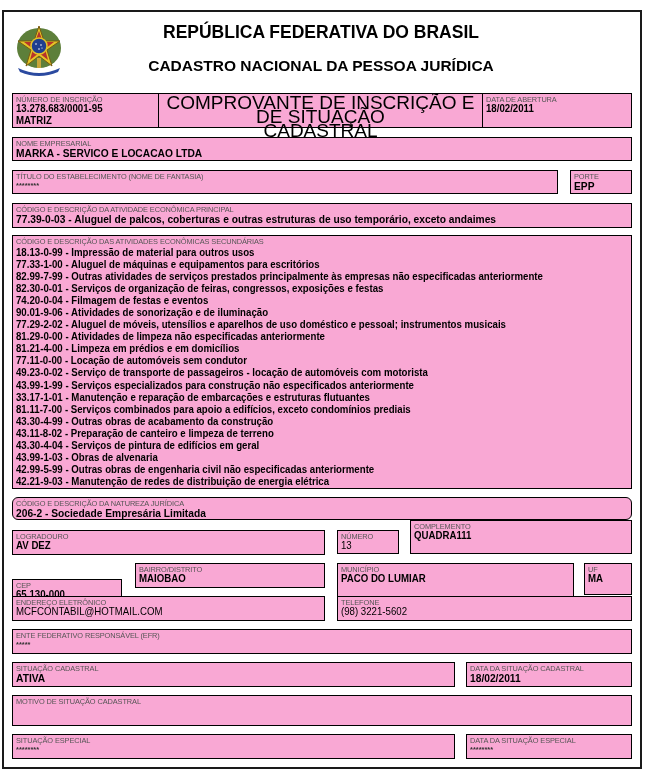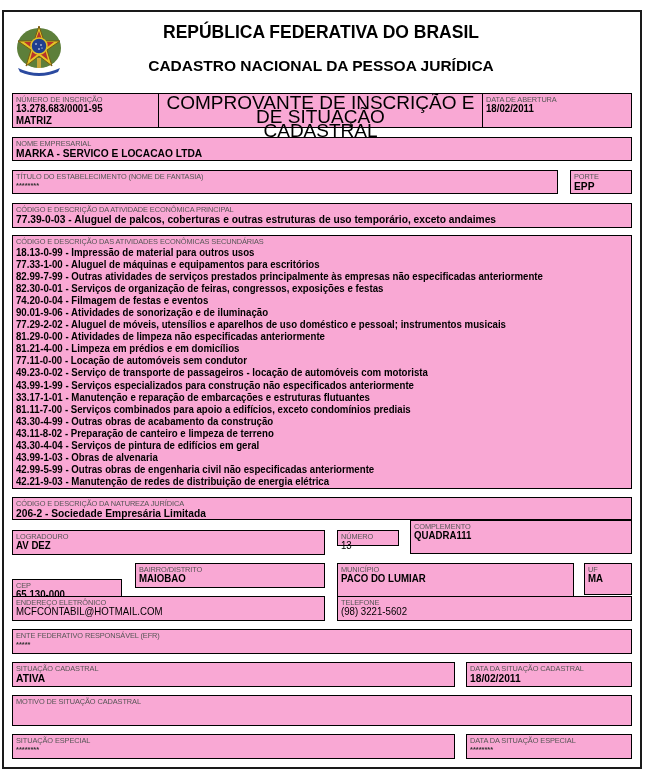--- a/index.html
+++ b/index.html
@@ -93,30 +93,30 @@
     <div class="sec-item">81.11-7-00 - Serviços combinados para apoio a edifícios, exceto condomínios prediais</div>
     <div class="sec-item">43.30-4-99 - Outras obras de acabamento da construção</div>
     <div class="sec-item">43.11-8-02 - Preparação de canteiro e limpeza de terreno</div>
     <div class="sec-item">43.30-4-04 - Serviços de pintura de edifícios em geral</div>
     <div class="sec-item">43.99-1-03 - Obras de alvenaria</div>
     <div class="sec-item">42.99-5-99 - Outras obras de engenharia civil não especificadas anteriormente</div>
     <div class="sec-item">42.21-9-03 - Manutenção de redes de distribuição de energia elétrica</div>
   </div>
 </div>
 
-<div class="box" style="left:12px; top:497px; width:620px; height:23px;">
+<div class="box" style="left:12px; top:497px; width:620px; height:23px;border-radius:6px;">
   <span class="lbl">CÓDIGO E DESCRIÇÃO DA NATUREZA JURÍDICA</span>
   <span class="val big">206-2 - Sociedade Empresária Limitada</span>
 </div>
 
 <div class="box" style="left:12px; top:530px; width:313px; height:25px;">
   <span class="lbl">LOGRADOURO</span>
   <span class="val">AV DEZ</span>
 </div>
-<div class="box" style="left:337px; top:530px; width:62px; height:16px;">
+<div class="box" style="left:337px; top:530px; width:62px; height:24px;">
   <span class="lbl">NÚMERO</span>
   <span class="val" style="font-weight:normal;">13</span>
 </div>
 <div class="box" style="left:410px; top:520px; width:222px; height:34px;text-align:right;">
   <span class="lbl">COMPLEMENTO</span>
   <span class="val">QUADRA111</span>
 </div>
 
 <div class="box" style="left:12px; top:563px; width:110px; height:25px;margin-top:16px;">
   <span class="lbl">CEP</span>

